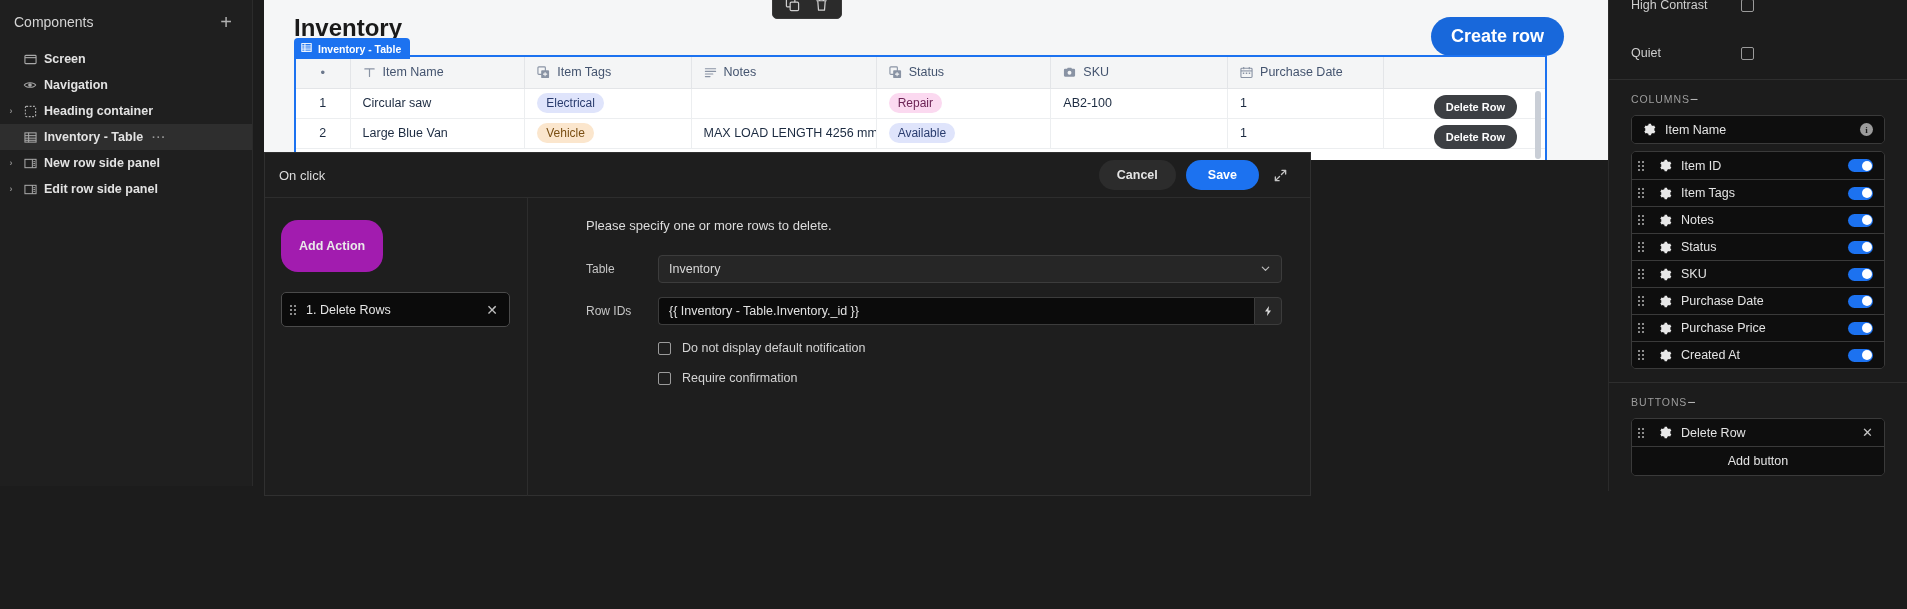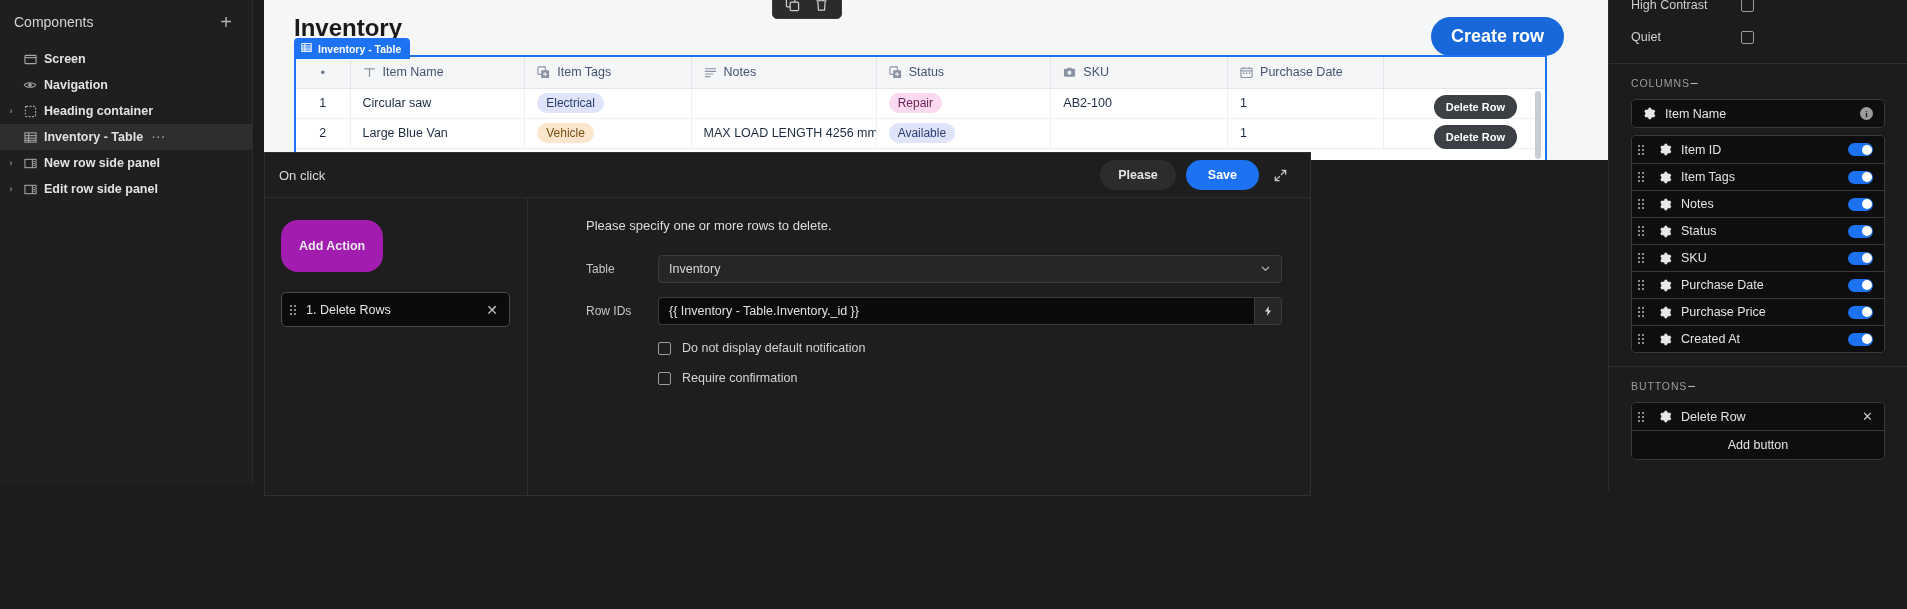--- a/index.html
+++ b/index.html
@@ -526,21 +526,21 @@
         </span>
       </div>
 
     </div>
   </div>
 
   <div class="modal">
     <div class="modal-head">
       <div class="modal-title">On click</div>
       <div class="modal-actions">
-        <button class="btn-cancel">Please</button>
+        <button class="btn-cancel">Cancel</button>
         <button class="btn-save">Save</button>
         <span class="btn-expand">
           <svg width="15" height="15" viewBox="0 0 16 16">
               <path d="M9.5 2.5h4v4M13.5 2.5 9 7M6.5 13.5h-4v-4M2.5 13.5 7 9" fill="none" stroke="currentColor" stroke-width="1.4" stroke-linecap="round" stroke-linejoin="round"></path>
             </svg>
         </span>
       </div>
     </div>
 
     <div class="modal-body">
@@ -598,21 +598,21 @@
       </div>
     </div>
   </div>
 
   <div class="right-sidebar">
 
     <div class="rs-prop" style="margin-top:-8px">
       <span class="k">High Contrast</span>
       <span class="rs-cbox"></span>
     </div>
-    <div class="rs-prop" style="margin-top:6px">
+    <div class="rs-prop" style="margin-top:22px">
       <span class="k">Quiet</span>
       <span class="rs-cbox"></span>
     </div>
 
     <div class="rs-div"></div>
 
     <div class="rs-sec">
       <span class="t">COLUMNS</span>
       <span class="m">−</span>
     </div>

